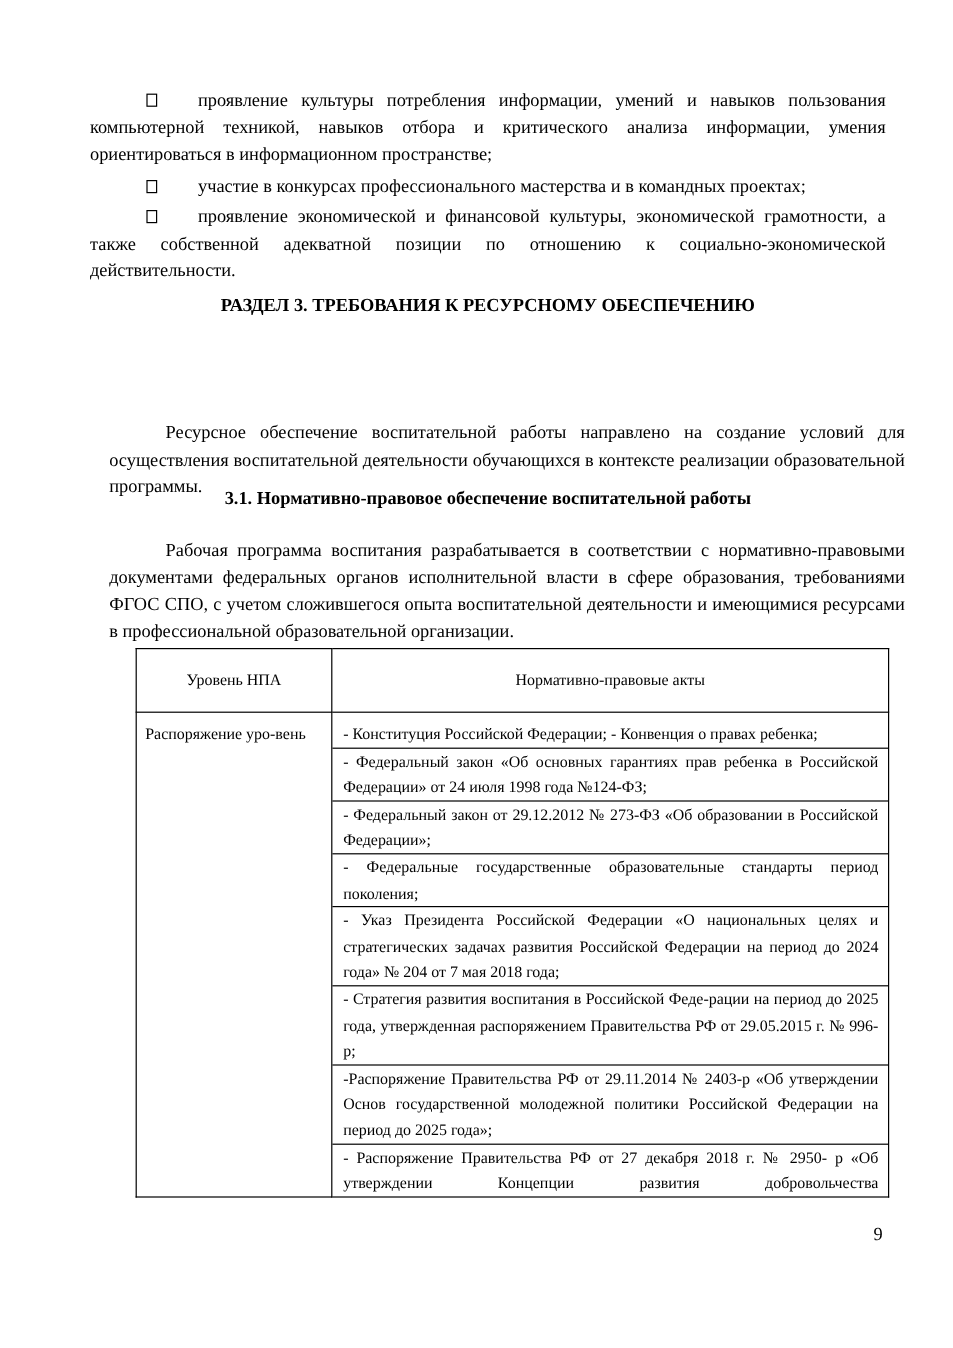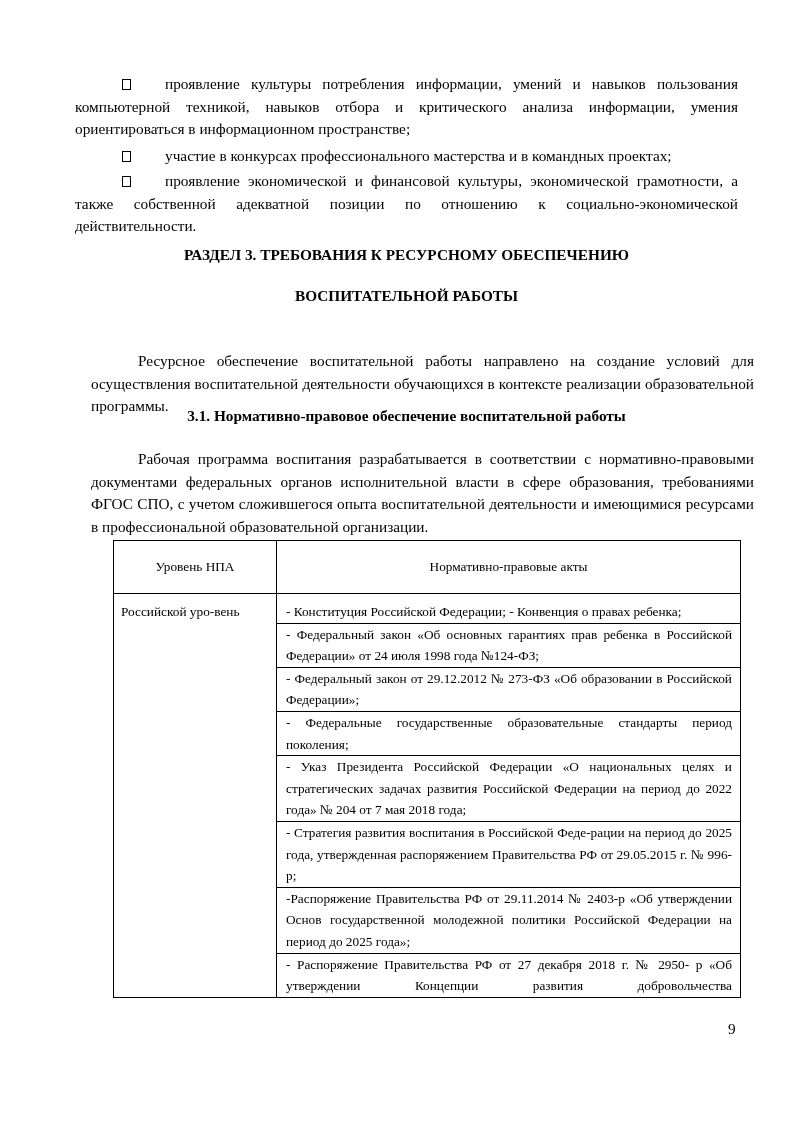--- a/index.html
+++ b/index.html
@@ -32,44 +32,43 @@
 
 <div class="page">
 
   <p class="bullet" style="top:73px;"><span class="marker"></span><span>проявление культуры потребления информации, умений и навыков пользования компьютерной техникой, навыков отбора и критического анализа информации, умения ориентироваться в информационном пространстве;</span></p>
 
   <p class="bullet" style="top:170px;"><span class="marker"></span><span>проявление экономической и финансовой культуры, экономической грамотности, а также собственной адекватной позиции по отношению к социально-экономической действительности.</span></p>
 
   <p class="bullet" style="top:145px;"><span class="marker"></span><span>участие в конкурсах профессионального мастерства и в командных проектах;</span></p>
 
   <p class="heading" style="top:244px;">РАЗДЕЛ 3. ТРЕБОВАНИЯ К РЕСУРСНОМУ ОБЕСПЕЧЕНИЮ</p>
-  <p class="heading" style="top:285px;">ВОСПИТАТЕЛЬНОЙ РАБОТЫ</p>
 
   <p class="p indent" style="top:334px;">Ресурсное обеспечение воспитательной работы направлено на создание условий для осуществления воспитательной деятельности обучающихся в контексте реализации образовательной программы.</p>
 
   <p class="heading" style="top:405px;">3.1. Нормативно-правовое обеспечение воспитательной работы</p>
 
   <p class="p indent" style="top:432px;">Рабочая программа воспитания разрабатывается в соответствии с нормативно-правовыми документами федеральных органов исполнительной власти в сфере образования, требованиями ФГОС СПО, с учетом сложившегося опыта воспитательной деятельности и имеющимися ресурсами в профессиональной образовательной организации.</p>
 
   <table class="npa">
     <tbody>
         <tr class="head">
       <td class="col1">Уровень НПА</td>
       <td class="col2">Нормативно-правовые акты</td>
     </tr>
     <tr>
       <td class="col1" style="height:397px;">
-        <div class="cell-text">Российской уро-вень</div>
+        <div class="cell-text">Распоряжение уро-вень</div>
       </td>
       <td class="col2">
         <div class="item first">- Конституция Российской Федерации; - Конвенция о правах ребенка;</div>
         <div class="item">- Федеральный закон «Об основных гарантиях прав ребенка в Российской Федерации» от 24 июля 1998 года №124-ФЗ;</div>
         <div class="item">- Федеральный закон от 29.12.2012 № 273-ФЗ «Об образовании в Российской Федерации»;</div>
         <div class="item">- Федеральные государственные образовательные стандарты период поколения;</div>
-        <div class="item">- Указ Президента Российской Федерации «О национальных целях и стратегических задачах развития Российской Федерации на период до 2022 года» № 204 от 7 мая 2018 года;</div>
+        <div class="item">- Указ Президента Российской Федерации «О национальных целях и стратегических задачах развития Российской Федерации на период до 2024 года» № 204 от 7 мая 2018 года;</div>
         <div class="item">- Стратегия развития воспитания в Российской Феде-рации на период до 2025 года, утвержденная распоряжением Правительства РФ от 29.05.2015 г. № 996-р;</div>
         <div class="item"> -Распоряжение Правительства РФ от 29.11.2014 № 2403-р «Об утверждении Основ государственной молодежной политики Российской Федерации на период до 2025 года»;</div>
         <div class="item justify-last">- Распоряжение Правительства РФ от 27 декабря 2018 г. № 2950- р «Об утверждении Концепции развития добровольчества</div>
       </td>
     </tr>
   </tbody>
     </table>
 
   <div class="pagenum">9</div>
 </div>

